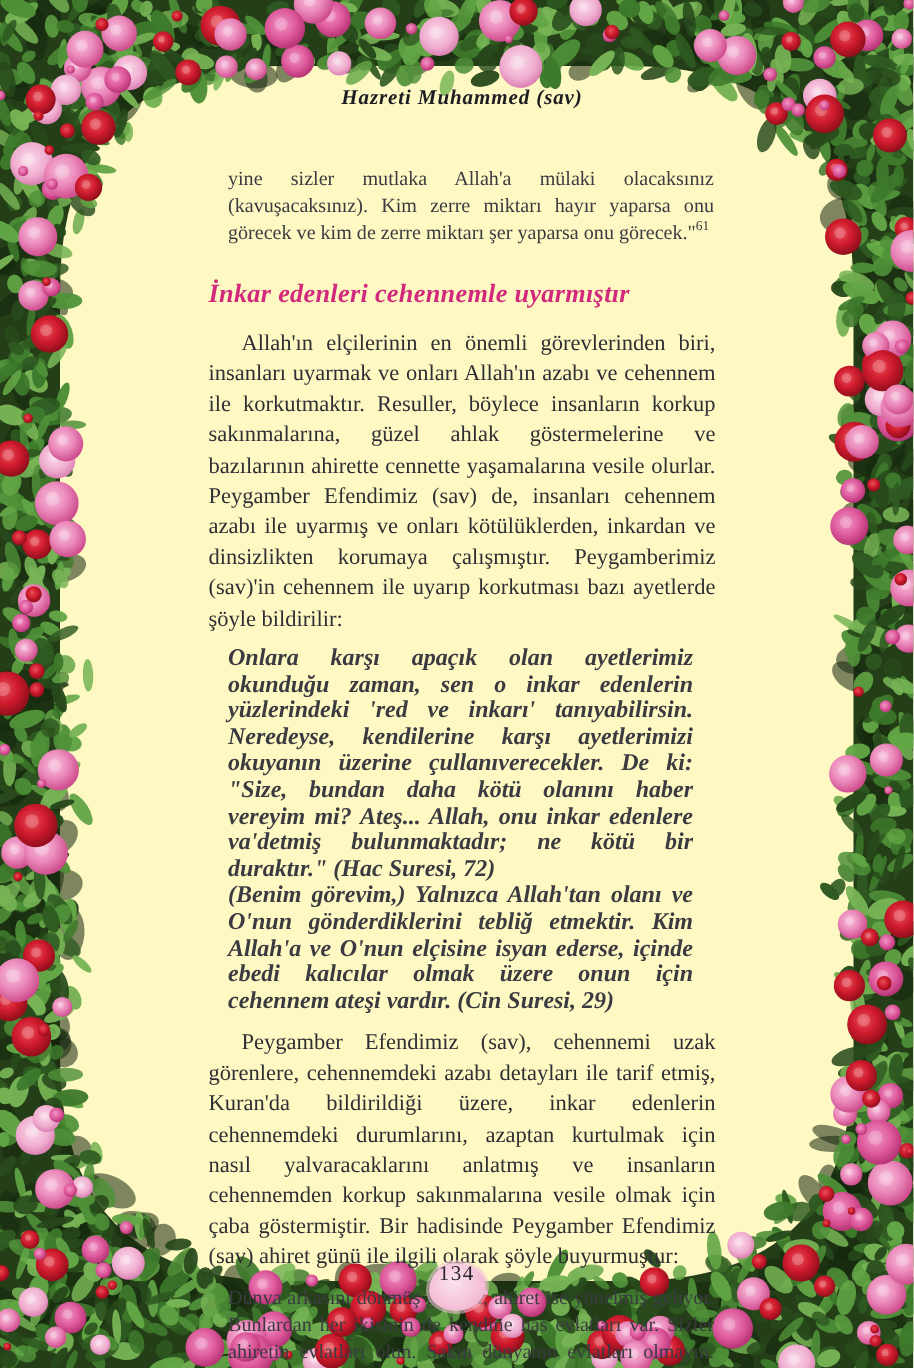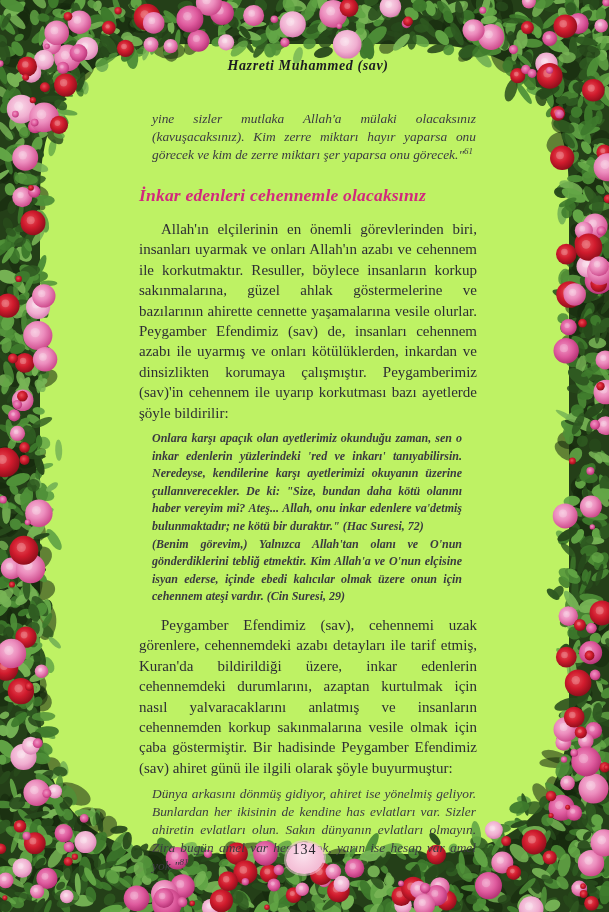--- a/index.html
+++ b/index.html
@@ -1,43 +1,43 @@
 <!DOCTYPE html>
 <html><head>
 <meta charset="utf-8">
 <style>
   html,body{margin:0;padding:0;background:#e8e8e8;}
   .page{
-    position:relative;width:609px;height:912px;background:#bef264;
+    position:relative;width:609px;height:912px;background:#fef9c3;
     overflow:hidden;font-family:"Liberation Serif", serif;margin:0 auto;
   }
   .garland{position:absolute;left:0;top:0;z-index:1;}
   .content{
     position:absolute;z-index:2;left:139px;top:58px;width:338px;
     color:#2e2e34;
   }
   .header-title{
     text-align:center;font-size:14px;font-weight:bold;font-style:italic;
     letter-spacing:.6px;color:#1c1c22;margin:0 0 36px 0;
   }
   .quote{
-    font-style:italic;font-size:13.4px;line-height:18px;text-align:justify;
+    font-size:13.4px;line-height:18px;text-align:justify;
     color:#3b3b41;margin:0 1px 0 13px;
   }
   .quote .fnote{font-size:9px;vertical-align:super;line-height:0;}
   .section-heading{
     color:#d2297c;font-weight:bold;font-style:italic;font-size:17.5px;
     margin:21px 0 13px 0;letter-spacing:.2px;
   }
   .body-par{
     font-size:15px;line-height:20.4px;text-align:justify;text-indent:22px;
     margin:0 0 7px 0;color:#2e2e34;
   }
   .verse{
-    font-style:italic;font-weight:bold;font-size:12px;line-height:17.6px;
+    font-style:italic;font-weight:bold;font-size:16px;line-height:17.6px;
     text-align:justify;color:#3a3a40;margin:2px 15px 0 13px;
   }
   .verse + .verse{margin-top:0;}
   .hadith{margin-top:2px;}
   .pagenum-wrap{
     position:absolute;z-index:2;left:50%;top:842px;transform:translateX(-50%);
     width:38px;height:32px;display:flex;align-items:flex-start;justify-content:center;
     background:radial-gradient(circle at 45% 40%, #fbe3ee 0%, #f5c3d9 55%, #eea9c9 100%);
     border-radius:46% 54% 52% 48% / 58% 46% 54% 42%;
     box-shadow:0 0 0 2px rgba(244,196,218,.55);
@@ -2202,21 +2202,21 @@
         <circle cx="600.5" cy="386.2" r="4.2" fill="url(#g-red)"></circle>
       </g>
   </svg>
 
   <div class="content">
 
     <div class="header-title">Hazreti Muhammed (sav)</div>
 
     <div class="quote"><span>yine sizler mutlaka Allah'a mülaki olacaksınız (kavuşacaksınız). Kim zerre miktarı hayır yaparsa onu görecek ve kim de zerre miktarı şer yaparsa onu görecek."</span><span class="fnote">61</span></div>
 
-    <div class="section-heading">İnkar edenleri cehennemle olacaksınız</div>
+    <div class="section-heading">İnkar edenleri cehennemle uyarmıştır</div>
 
     <div class="body-par">Allah'ın elçilerinin en önemli görevlerinden biri, insanları uyarmak ve onları Allah'ın azabı ve cehennem ile korkutmaktır. Resuller, böylece insanların korkup sakınmalarına, güzel ahlak göstermelerine ve bazılarının ahirette cennette yaşamalarına vesile olurlar. Peygamber Efendimiz (sav) de, insanları cehennem azabı ile uyarmış ve onları kötülüklerden, inkardan ve dinsizlikten korumaya çalışmıştır. Peygamberimiz (sav)'in cehennem ile uyarıp korkutması bazı ayetlerde şöyle bildirilir:</div>
 
     <div class="verse">Onlara karşı apaçık olan ayetlerimiz okunduğu zaman, sen o inkar edenlerin yüzlerindeki 'red ve inkarı' tanıyabilirsin. Neredeyse, kendilerine karşı ayetlerimizi okuyanın üzerine çullanıverecekler. De ki: "Size, bundan daha kötü olanını haber vereyim mi? Ateş... Allah, onu inkar edenlere va'detmiş bulunmaktadır; ne kötü bir duraktır." (Hac Suresi, 72)</div>
 
     <div class="verse">(Benim görevim,) Yalnızca Allah'tan olanı ve O'nun gönderdiklerini tebliğ etmektir. Kim Allah'a ve O'nun elçisine isyan ederse, içinde ebedi kalıcılar olmak üzere onun için cehennem ateşi vardır. (Cin Suresi, 29)</div>
 
     <div class="body-par" style="margin-top:9px;">Peygamber Efendimiz (sav), cehennemi uzak görenlere, cehennemdeki azabı detayları ile tarif etmiş, Kuran'da bildirildiği üzere, inkar edenlerin cehennemdeki durumlarını, azaptan kurtulmak için nasıl yalvaracaklarını anlatmış ve insanların cehennemden korkup sakınmalarına vesile olmak için çaba göstermiştir. Bir hadisinde Peygamber Efendimiz (sav) ahiret günü ile ilgili olarak şöyle buyurmuştur:</div>
 
     <div class="quote hadith"><span>Dünya arkasını dönmüş gidiyor, ahiret ise yönelmiş geliyor. Bunlardan her ikisinin de kendine has evlatları var. Sizler ahiretin evlatları olun. Sakın dünyanın evlatları olmayın. Zira bugün amel var hesap yok, yarın ise hesap var amel yok."</span><span class="fnote">81</span></div>

